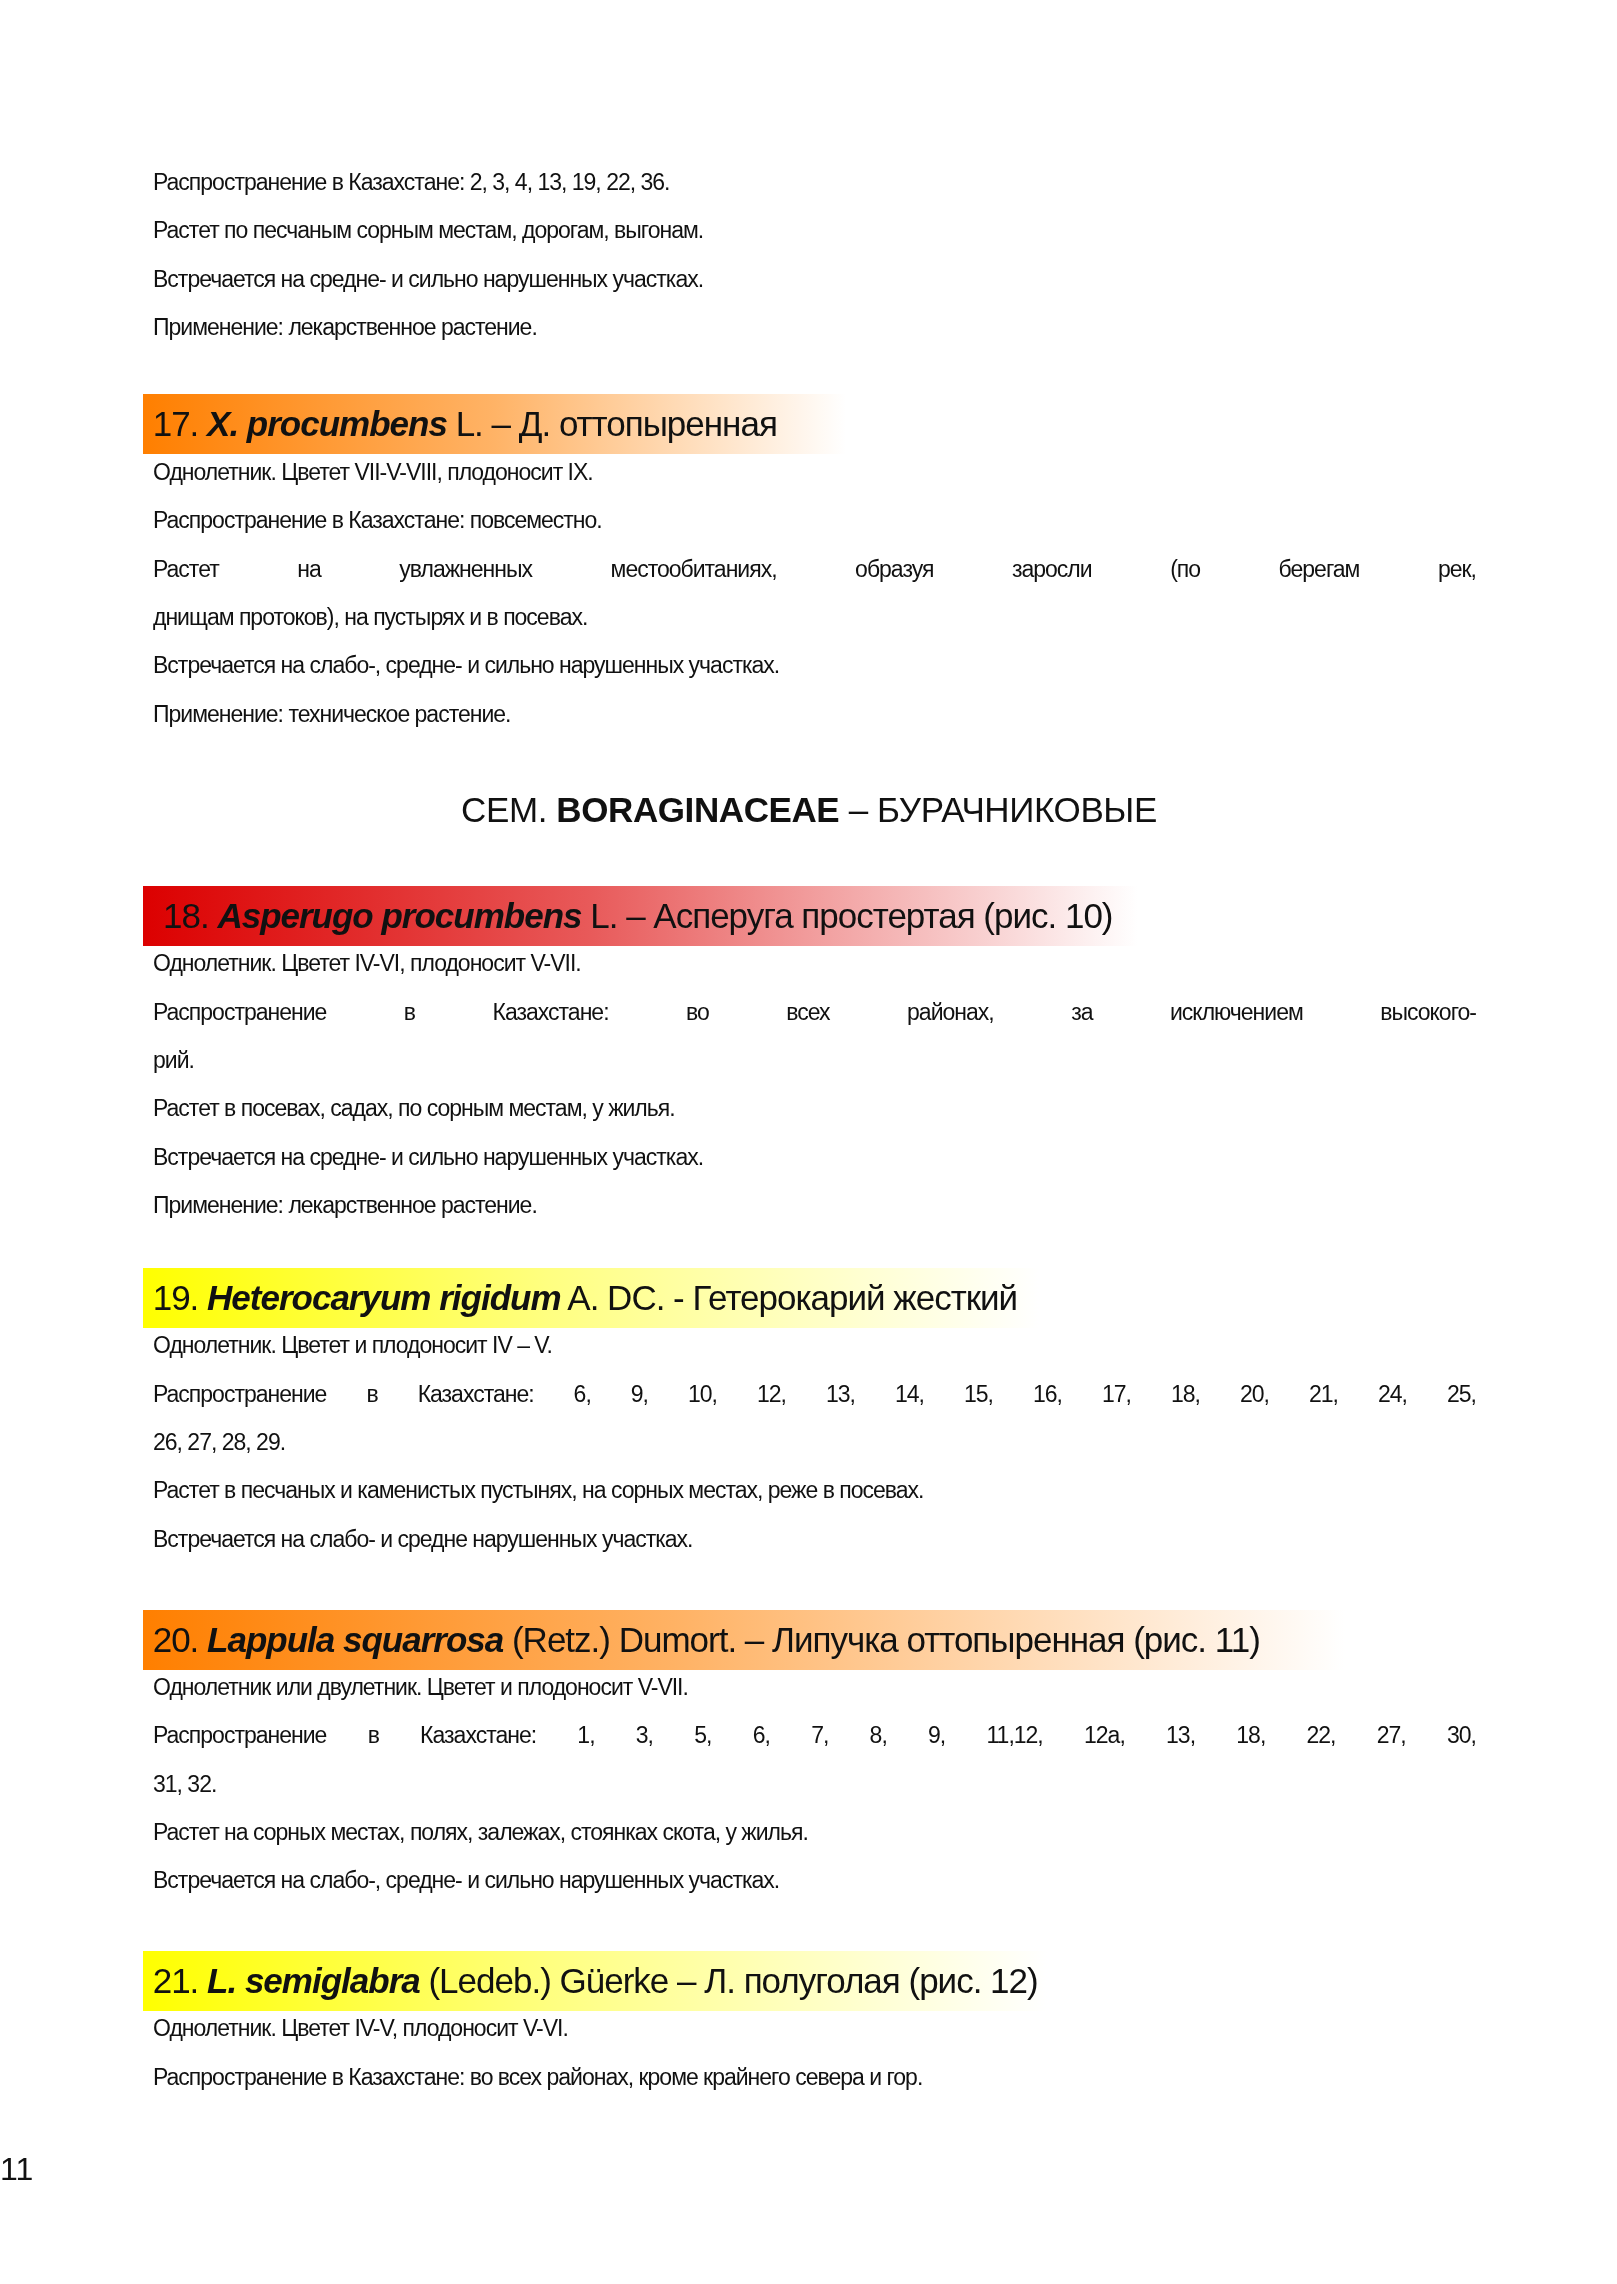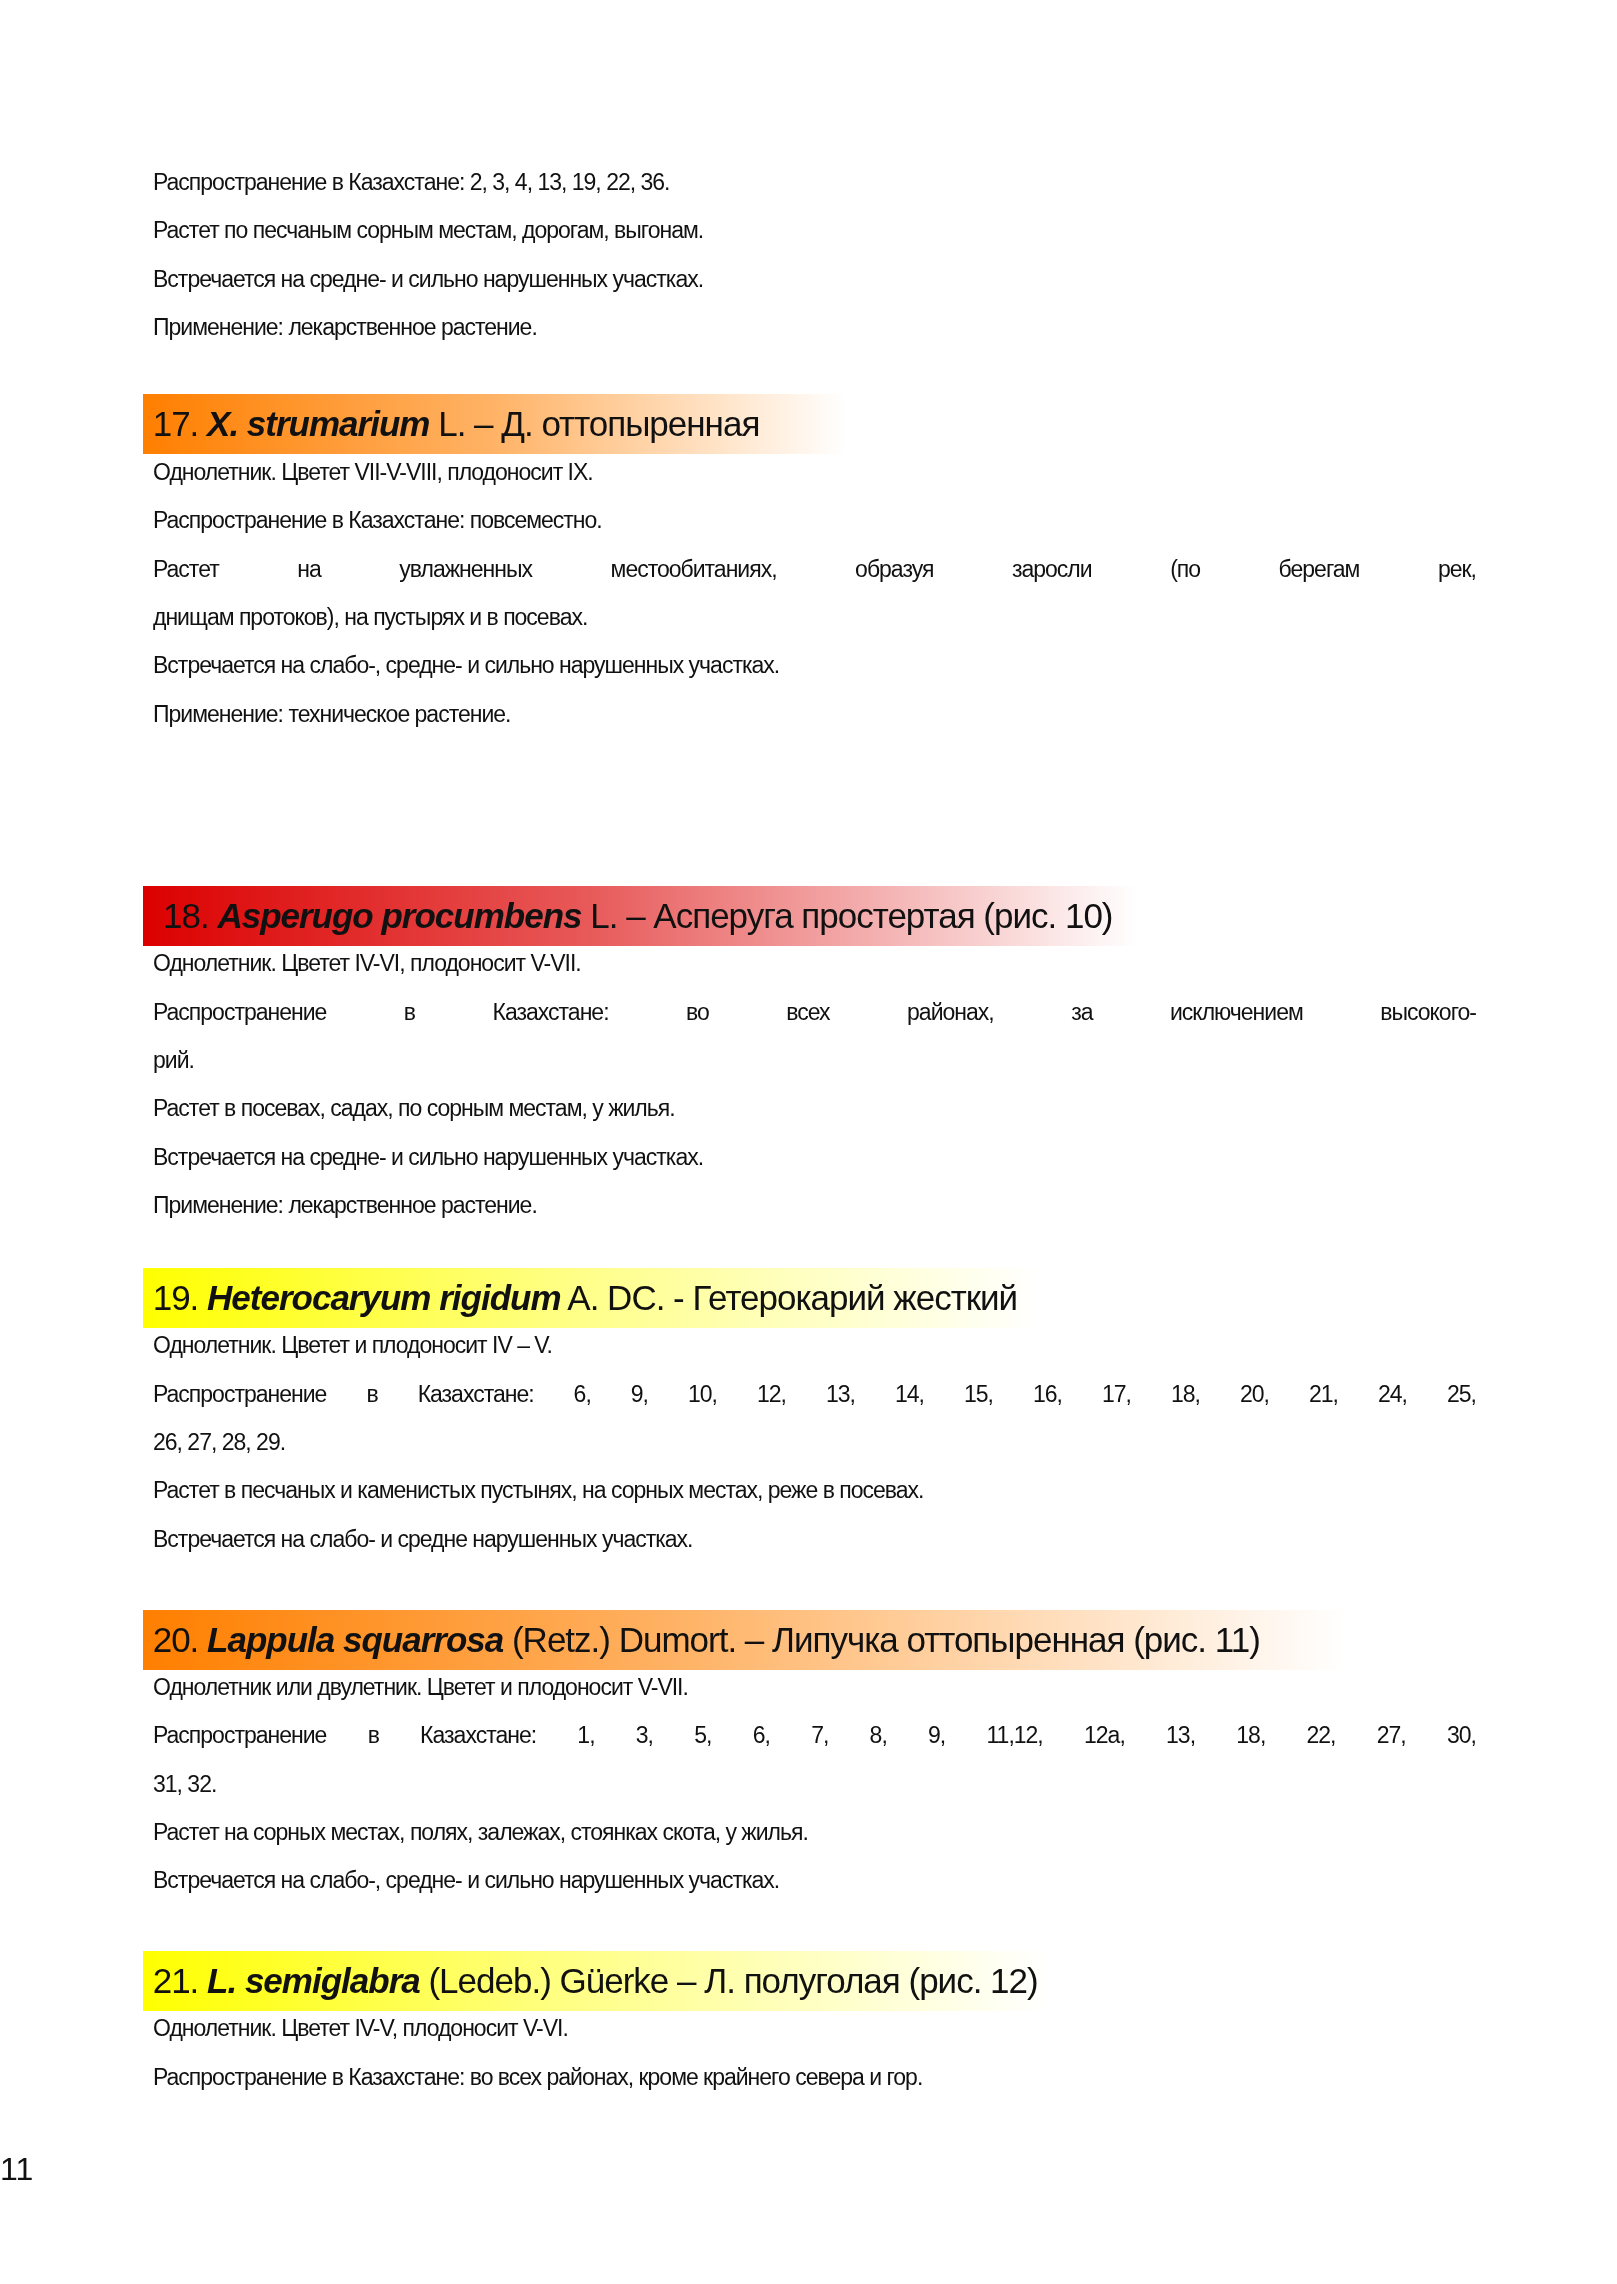--- a/index.html
+++ b/index.html
@@ -31,30 +31,34 @@
 
 <div class="page">
 
   <div class="ln" style="top:158px">Распространение в Казахстане: 2, 3, 4, 13, 19, 22, 36.</div>
   <div class="ln" style="top:206px">Растет по песчаным сорным местам, дорогам, выгонам.</div>
   <div class="ln" style="top:255px">Встречается на средне- и сильно нарушенных участках.</div>
   <div class="ln" style="top:303px">Применение: лекарственное растение.</div>
 
   <div class="hdr" style="top:394px; width:693px; background:linear-gradient(to right,#ff7f00,#ffb366 50%,#ffffff);">
     <span>17.</span>
-    <span class="lat">X. strumarium</span>
+    <span class="lat">X. procumbens</span>
     <span>L. – Д. оттопыренная</span>
   </div>
   <div class="ln" style="top:448px">Однолетник. Цветет VII-V-VIII, плодоносит IX.</div>
   <div class="ln" style="top:496px">Распространение в Казахстане: повсеместно.</div>
   <div class="ln just" style="top:545px">Растет на увлажненных местообитаниях, образуя заросли (по берегам рек,</div>
   <div class="ln" style="top:593px">днищам протоков), на пустырях и в посевах.</div>
   <div class="ln" style="top:641px">Встречается на слабо-, средне- и сильно нарушенных участках.</div>
   <div class="ln" style="top:690px">Применение: техническое растение.</div>
 
+  <div class="fam" style="top:786px">
+    <span>СЕМ.</span>
+    <span class="b">BORAGINACEAE</span><span> – </span><span>БУРАЧНИКОВЫЕ</span>
+  </div>
 
   <div class="hdr" style="top:886px; width:975px; background:linear-gradient(to right,#dc0000,#e85a5a 45%,#ffffff);padding-left:20px;">
     <span>18.</span>
     <span class="lat">Asperugo procumbens</span>
     <span>L. – Асперуга простертая (рис. 10)</span>
   </div>
   <div class="ln" style="top:939px">Однолетник. Цветет IV-VI, плодоносит V-VII.</div>
   <div class="ln just" style="top:988px">Распространение в Казахстане: во всех районах, за исключением высокого-</div>
   <div class="ln" style="top:1036px">рий.</div>
   <div class="ln" style="top:1084px">Растет в посевах, садах, по сорным местам, у жилья.</div>

